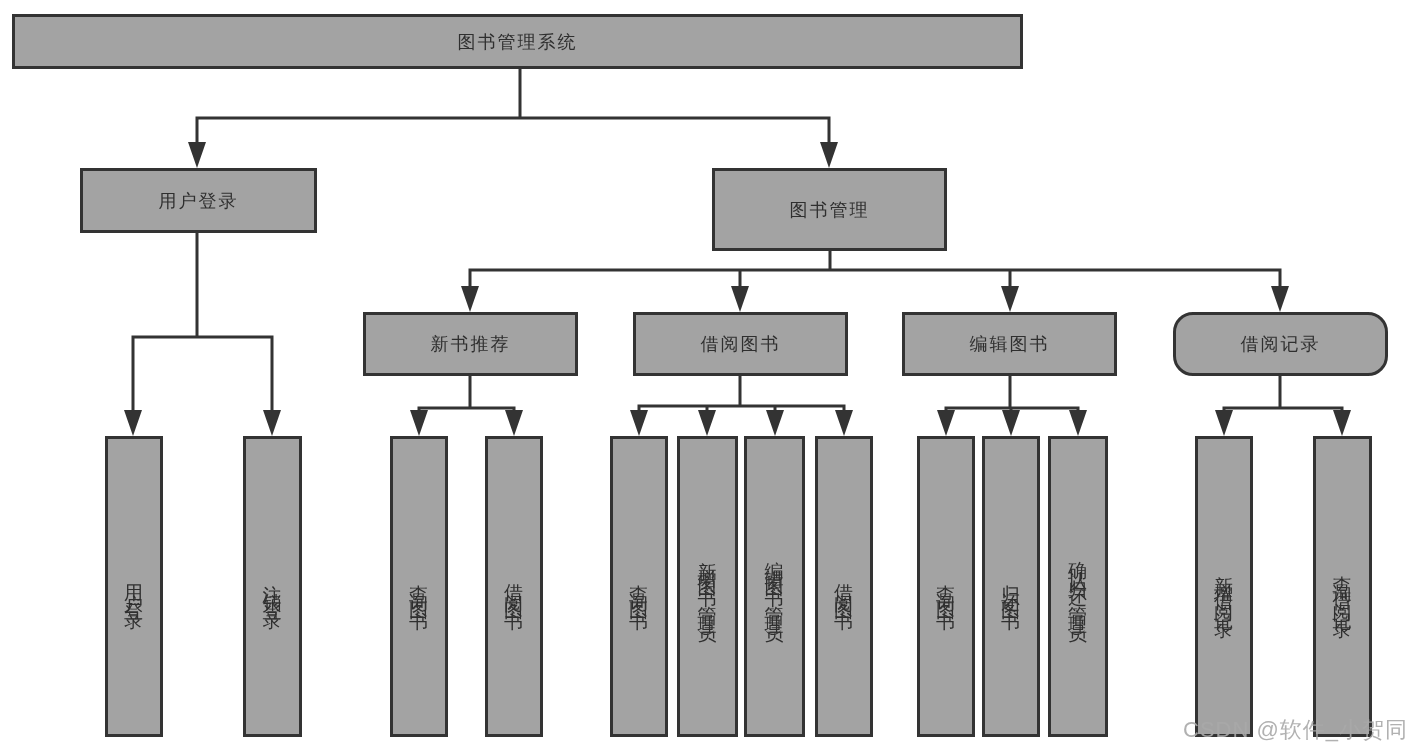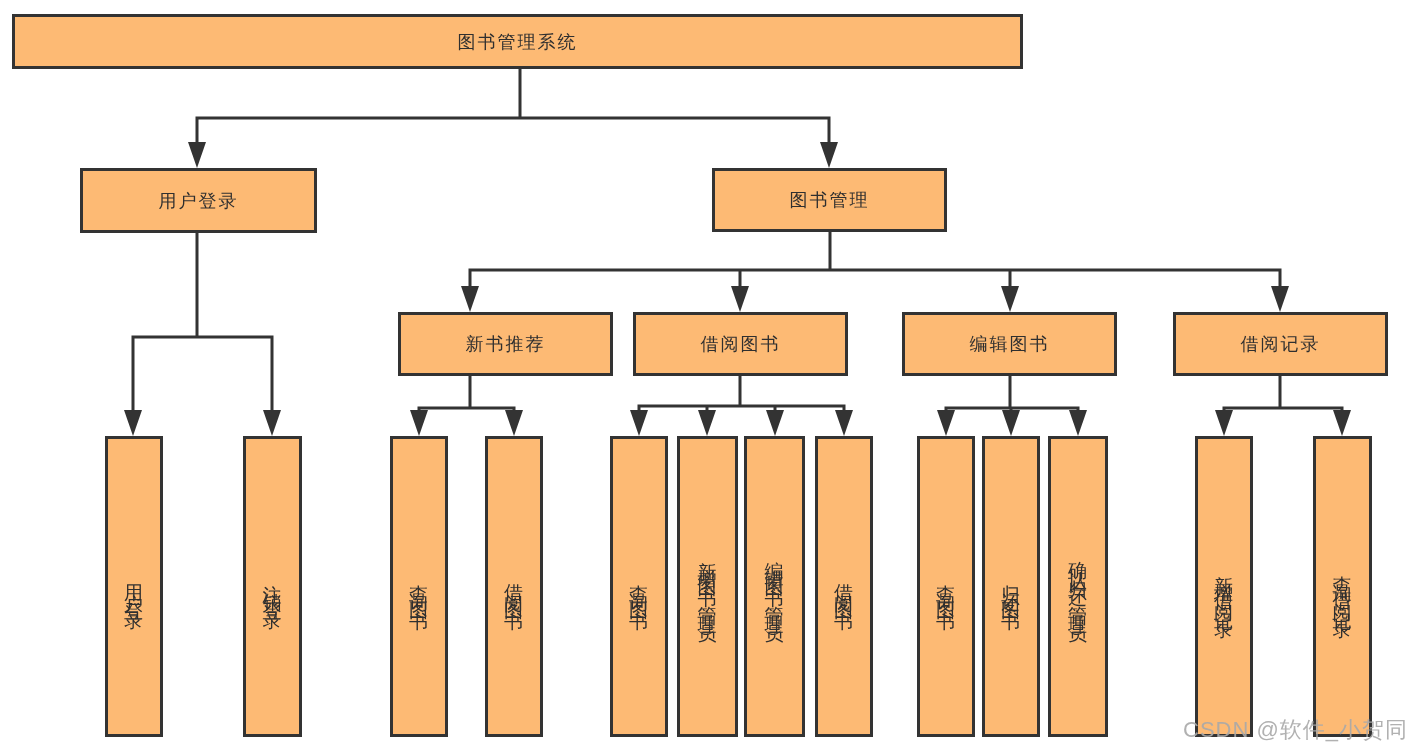--- a/index.html
+++ b/index.html
@@ -23,21 +23,21 @@
   svg.wires path {
     fill: none;
     stroke: #333333;
     stroke-width: 3;
     stroke-linecap: square;
   }
   svg.wires polygon { fill: #333333; }
 
   .node {
     position: absolute;
-    background: #fdba74;
+    background: #a3a3a3;
     border: 3px solid #333333;
     display: flex;
     align-items: center;
     justify-content: center;
     color: #2f2f2f;
     z-index: 2;
   }
   .hbox {
     font-size: 18px;
     letter-spacing: 2px;
@@ -48,27 +48,27 @@
     text-orientation: mixed;
     font-size: 19px;
     letter-spacing: 9px;
     line-height: 1;
   }
 
   
   .n-root  { left: 12px;  top: 14px;  width: 1011px; height: 55px; }
   
   .n-login { left: 80px;  top: 168px; width: 237px;  height: 65px; }
-  .n-mgmt  { left: 712px; top: 168px; width: 235px;  height: 64px; }
+  .n-mgmt  { left: 712px; top: 168px; width: 235px;  height: 83px; }
   
   .n-l3    { top: 312px;  height: 64px; width: 215px; }
-  .n-rec   { left: 363px; margin-left: 35px; }
+  .n-rec   { left: 363px; }
   .n-bor   { left: 633px; }
   .n-cur   { left: 902px; }
-  .n-his   { left: 1173px; }
+  .n-his   { left: 1173px; border-radius: 20px; }
   
   .n-leaf  { top: 436px; height: 301px; width: 58px; }
   .n-a1 { left: 105px; }
   .n-a2 { left: 243px; width: 59px; }
   .n-b1 { left: 390px; }
   .n-b2 { left: 485px; }
   .n-c1 { left: 610px; }
   .n-c2 { left: 677px; width: 61px; }
   .n-c3 { left: 744px; width: 61px; }
   .n-c4 { left: 815px; }

